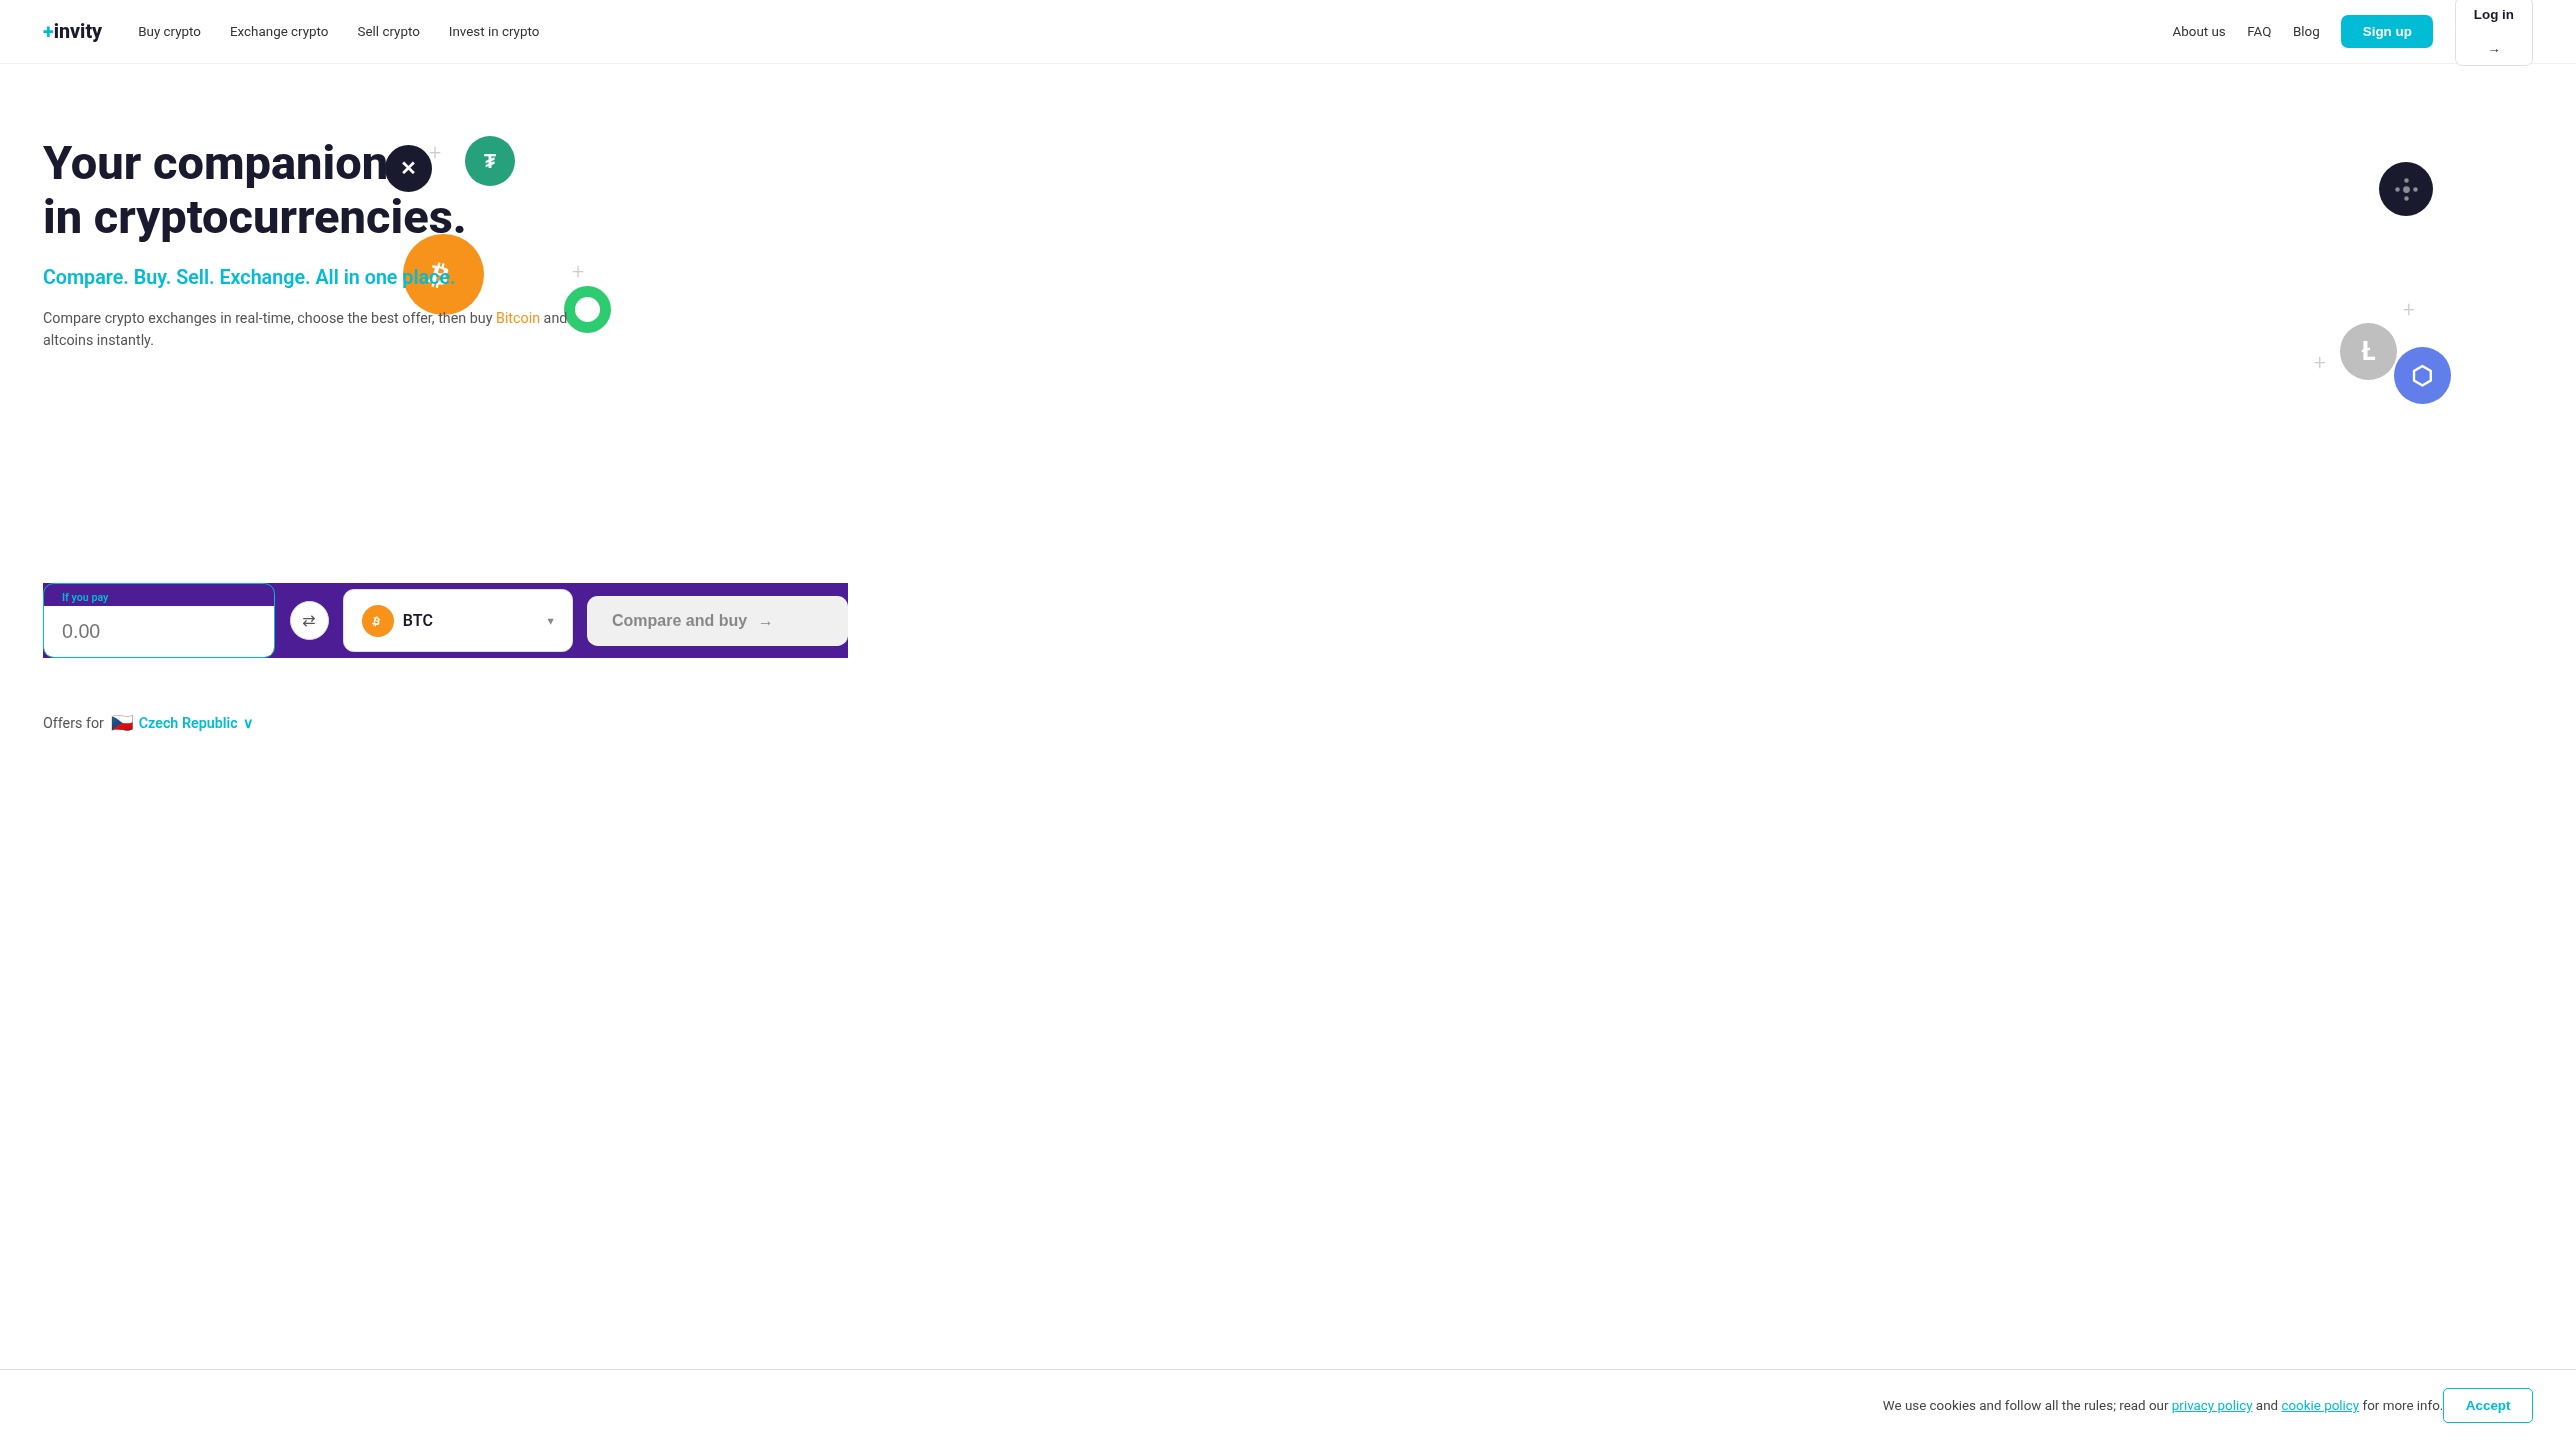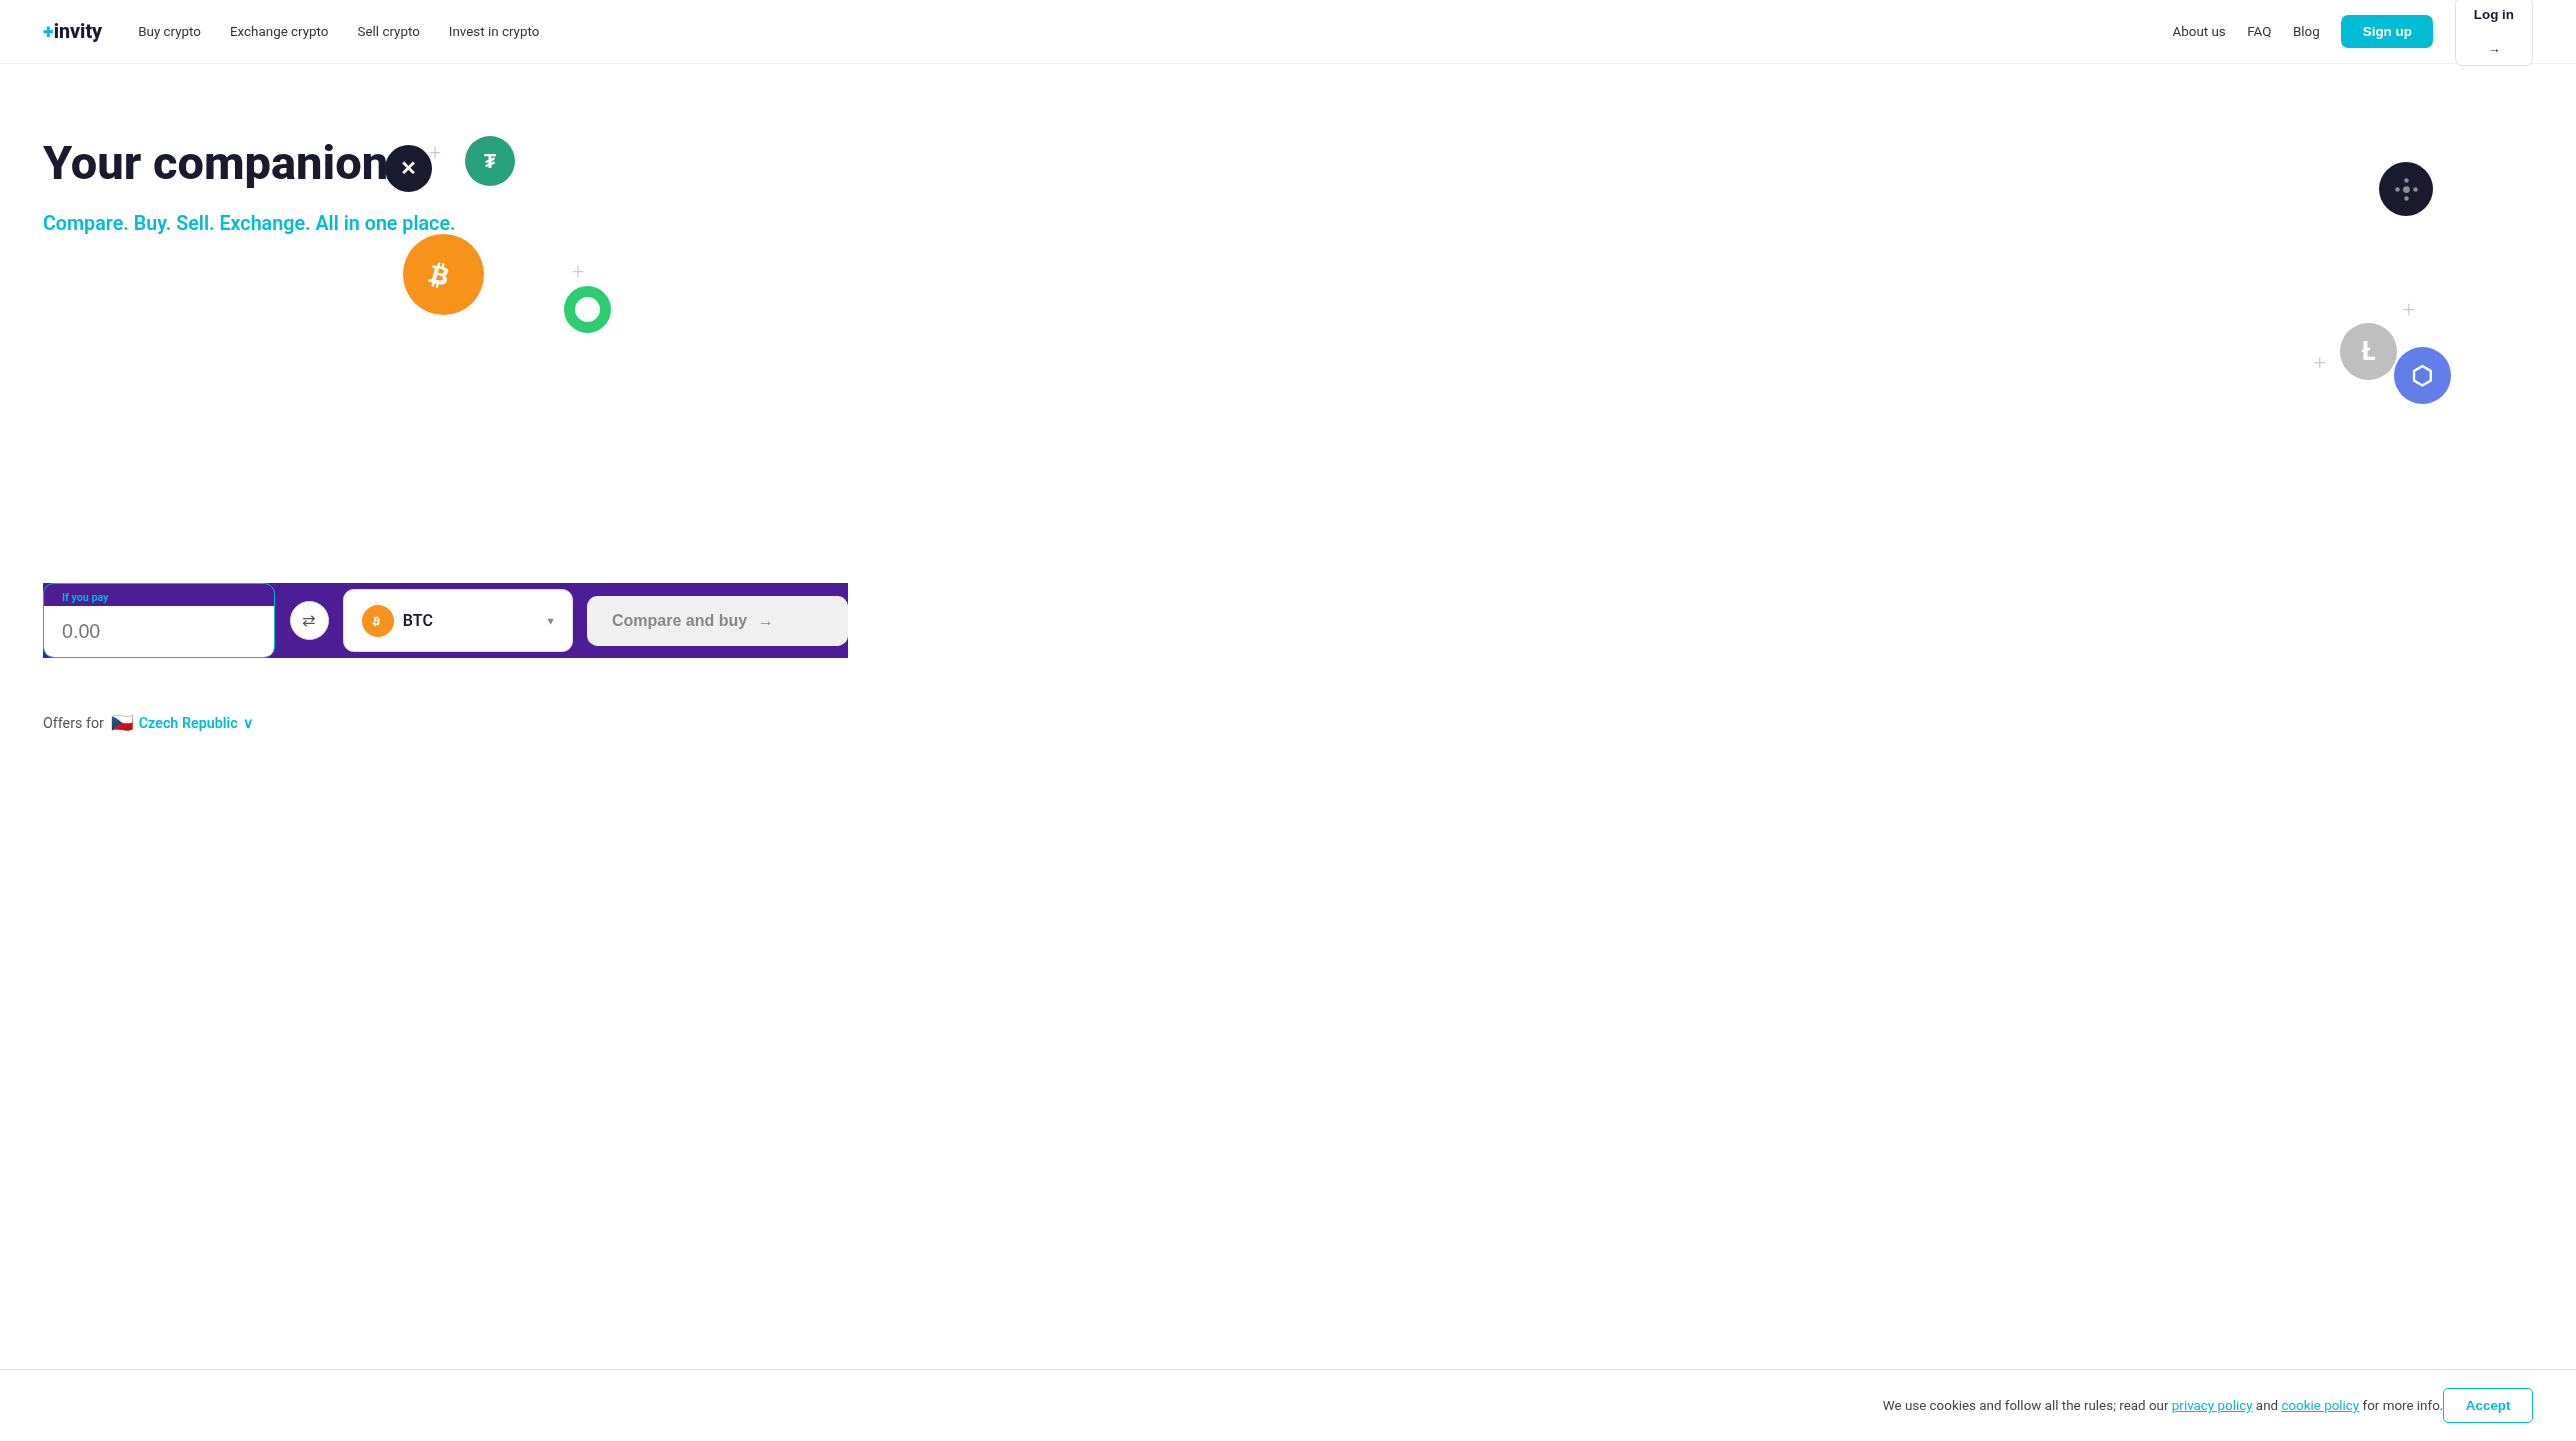--- a/index.html
+++ b/index.html
@@ -176,22 +176,28 @@
   </div>
 
   <span class="plus-sign" style="top:76px;left:429px;">+</span>
   <span class="plus-sign" style="top:195px;left:572px;">+</span>
   <span class="plus-sign" style="top:286px;right:250px;">+</span>
   <span class="plus-sign" style="top:233px;right:161px;">+</span>
 
   <div class="hero-content">
     <h1 class="hero-title">
       <span>Your companion</span><br>
+      <span>in cryptocurrencies.</span>
     </h1>
     <p class="hero-subtitle">Compare. Buy. Sell. Exchange. All in one place.</p>
+    <p class="hero-desc">
+      <span>Compare crypto exchanges in real-time, choose the best offer, then buy</span>
+      <a class="bitcoin-link" href="#">Bitcoin</a>
+      <span>and altcoins instantly.</span>
+    </p>
   </div>
 </section>
 
 <div class="widget-section">
   <div class="widget-row">
 
     <div class="widget-pay-box">
       <div class="widget-pay-inner">
         <span class="widget-amount-label">If you pay</span>
         <input class="widget-amount-input" type="text" placeholder="0.00" style="">

